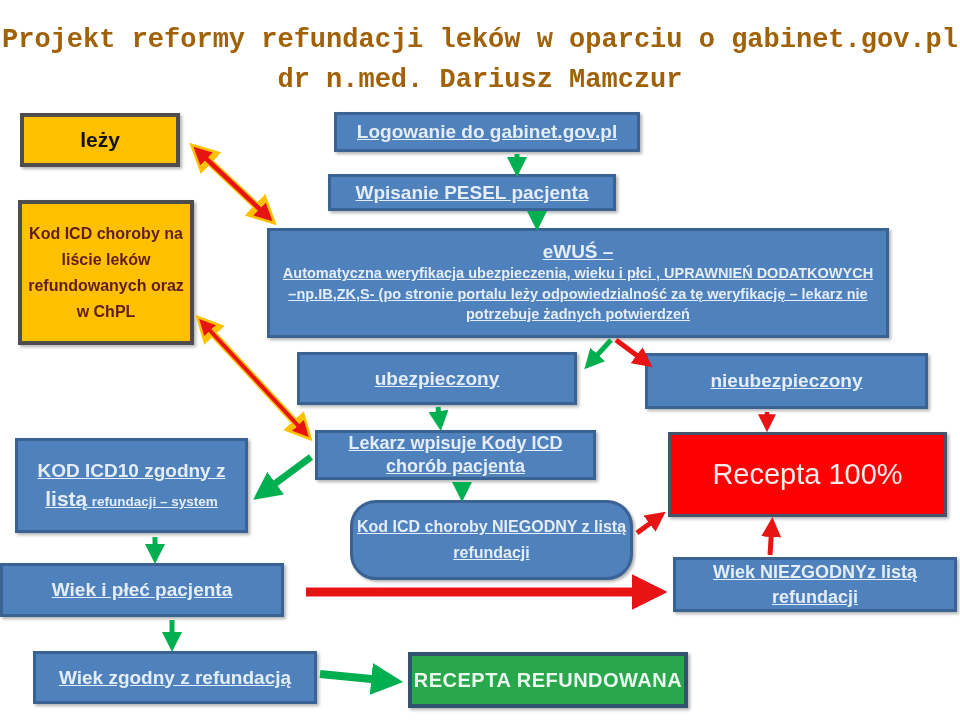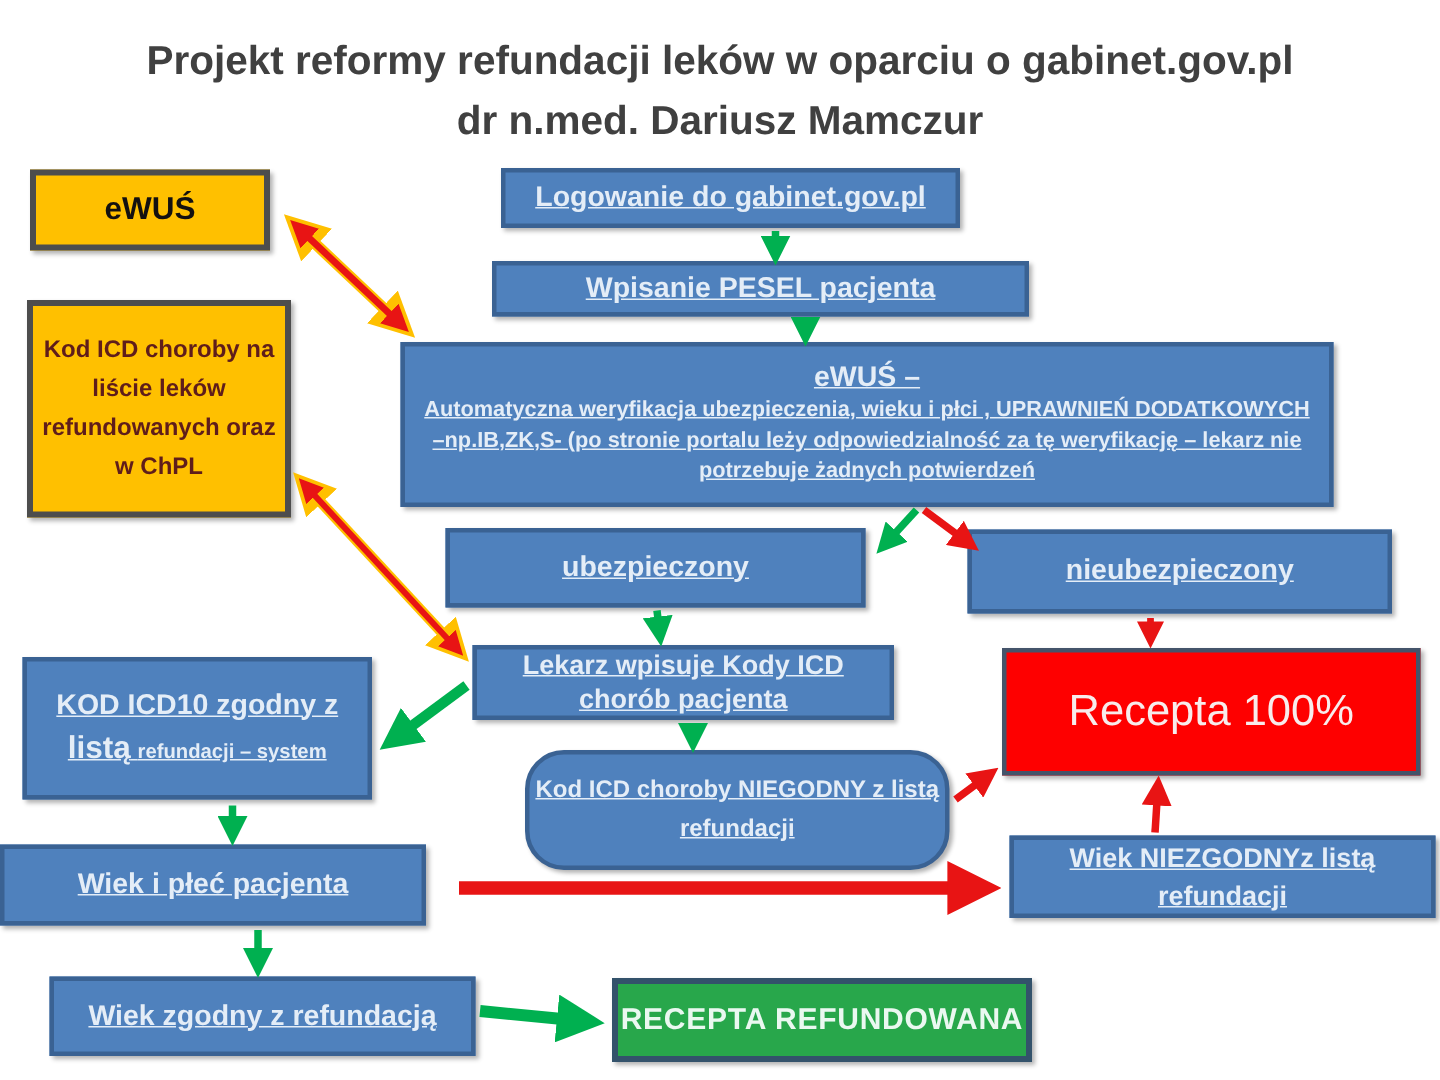--- a/index.html
+++ b/index.html
@@ -17,21 +17,21 @@
     --text-light:#E4EDF7;
     --text-dark-red:#5F1D1B;
   }
   html,body{margin:0;padding:0;background:#888;}
   .stage{
     position:relative;width:960px;height:720px;background:#FFFFFF;
     font-family:"Liberation Sans",sans-serif;overflow:hidden;margin:0 auto;
   }
   .title{
     position:absolute;top:20px;left:0;width:960px;text-align:center;
-    font-size:27px;font-weight:bold;color:#404040;line-height:40px;
+    font-size:27px;font-weight:bold;color:#a16207;line-height:40px;font-family:Liberation Mono, monospace;
   }
   .node{
     position:absolute;box-sizing:border-box;display:flex;flex-direction:column;
     align-items:center;justify-content:center;text-align:center;
     box-shadow:2px 2px 3px rgba(0,0,0,0.30);
   }
   .blue{
     background:var(--box-blue);border:3px solid var(--box-blue-border);
     color:var(--text-light);font-weight:bold;text-decoration:underline;
   }
@@ -43,21 +43,21 @@
     background:var(--box-red);border:3px solid var(--box-red-border);
     color:#F8ECEC;font-weight:normal;
   }
   .green{
     background:var(--box-green);border:4px solid var(--box-green-border);
     color:#EAF8F0;font-weight:bold;
   }
   .fs19{font-size:19px;}
   .n-ewus-small   {left:20px;  top:113px; width:160px; height:54px; font-size:21px;}
   .n-logowanie    {left:334px; top:112px; width:306px; height:40px;}
-  .n-pesel        {left:328px; top:174px; width:358px; height:37px;}
+  .n-pesel        {left:328px; top:174px; width:288px; height:37px;}
   .n-ewus-big     {left:267px; top:228px; width:622px; height:110px; padding:4px 10px;}
   .n-ewus-big .hd {font-size:19px;font-weight:bold;}
   .n-ewus-big .bd {font-size:14.5px;font-weight:600;line-height:1.42;}
   .n-kod-icd-lista{left:18px;  top:200px; width:176px; height:145px;
                    font-size:16px;line-height:26px;color:var(--text-dark-red);padding:4px 6px;}
   .n-ubezpieczony {left:297px; top:352px; width:280px; height:53px;}
   .n-nieubezpiecz {left:645px; top:353px; width:283px; height:56px;}
   .n-lekarz       {left:315px; top:430px; width:281px; height:50px; font-size:18px;line-height:1.3;}
   .n-kod-zgodny   {left:15px;  top:438px; width:233px; height:95px; padding:2px 6px;line-height:1.45;}
   .n-kod-zgodny .big1{font-size:19px;}
@@ -76,21 +76,21 @@
 <body>
 
 <div class="stage">
 
   <div class="title">
     <div>Projekt reformy refundacji leków w oparciu o gabinet.gov.pl</div>
     <div>dr n.med. Dariusz Mamczur</div>
   </div>
 
   <div class="node orange n-ewus-small">
-    <span>eWUŚ</span>
+    <span>leży</span>
   </div>
 
   <div class="node blue fs19 n-logowanie">
     <span>Logowanie do gabinet.gov.pl</span>
   </div>
 
   <div class="node blue fs19 n-pesel">
     <span>Wpisanie PESEL pacjenta</span>
   </div>
 

